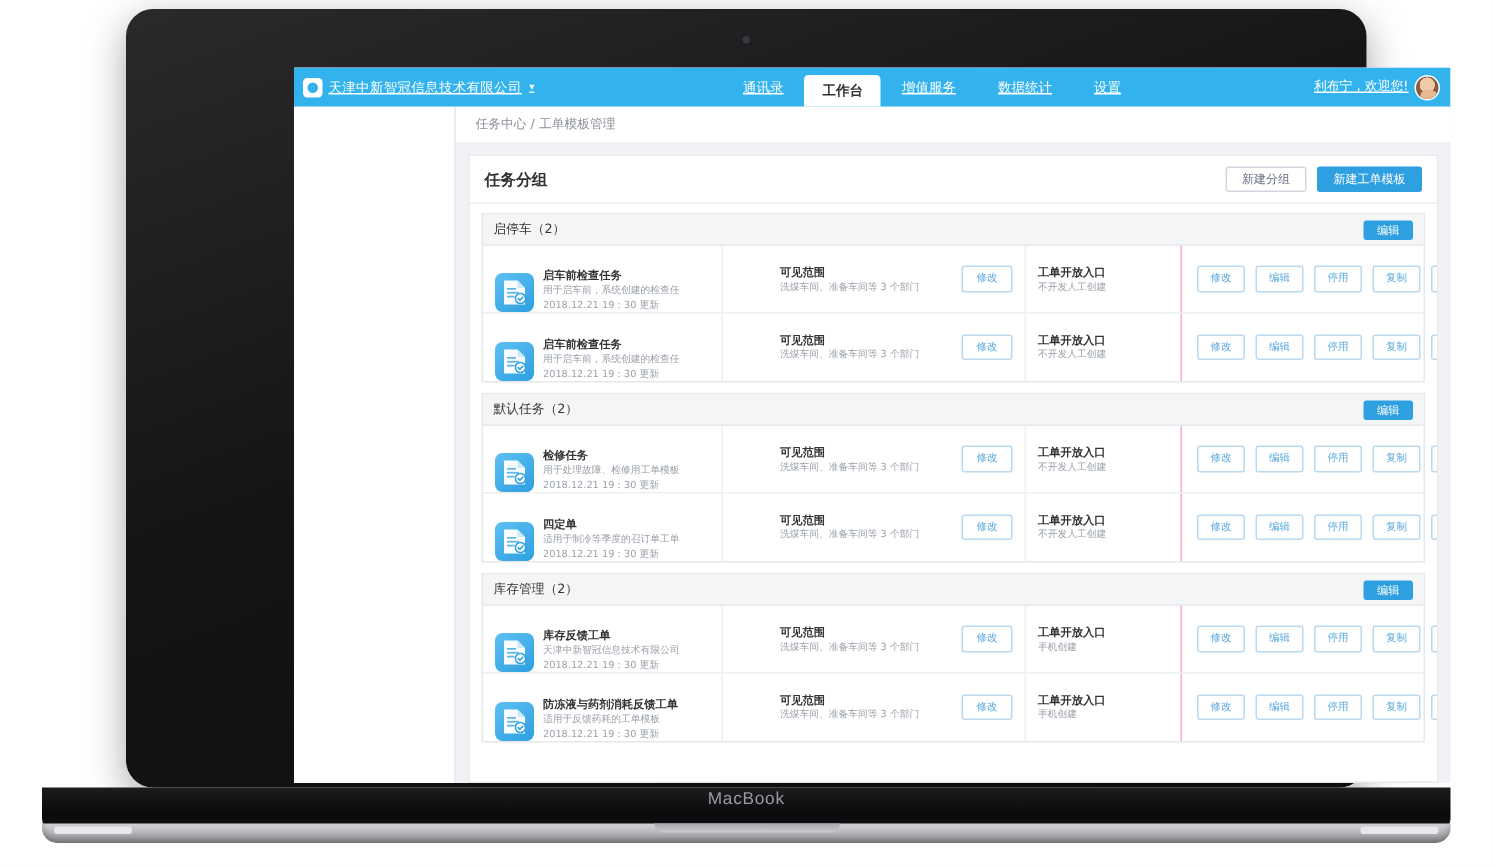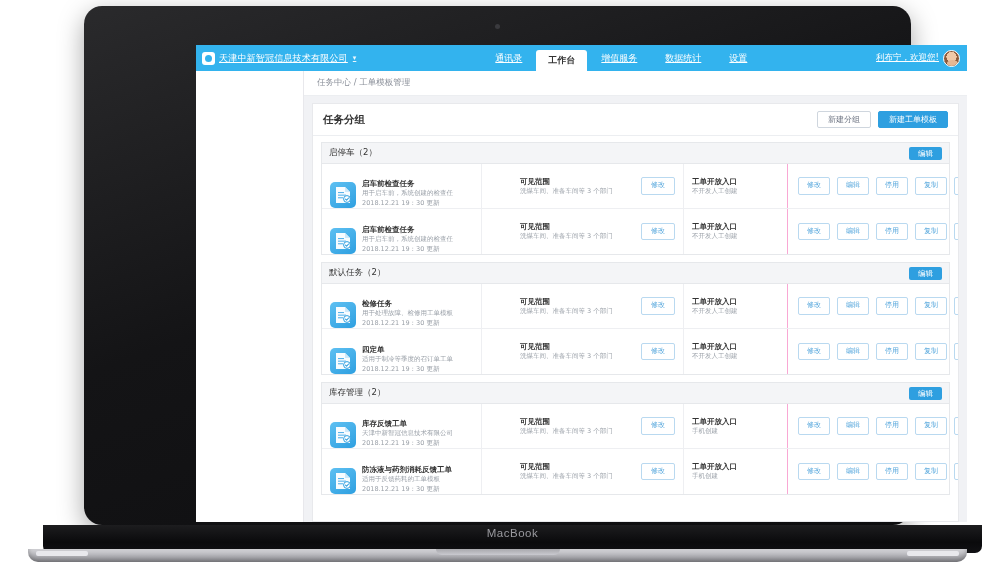--- a/index.html
+++ b/index.html
@@ -29,21 +29,21 @@
   }
   .screen {
     position: absolute;
     left: 112px; top: 39px;
     width: 771px; height: 477px;
     background: #f5f6f8;
     overflow: hidden;
   }
   .base {
     position: absolute;
-    left: 43px; top: 525px;
+    left: 28px; top: 525px;
     width: 939px; height: 28px;
     background: linear-gradient(180deg,#1d1d1f 0%,#0a0a0c 62%,#111114 100%);
     border-radius: 0 0 7px 7px;
     text-decoration: underline;
   }
   .base-label {
     position: absolute; left: 0; top: 2px; width: 100%;
     text-align: center; color: #9a9a9f; font-size: 11.5px; letter-spacing: .5px;
     font-family: "Liberation Sans", sans-serif;
   }

